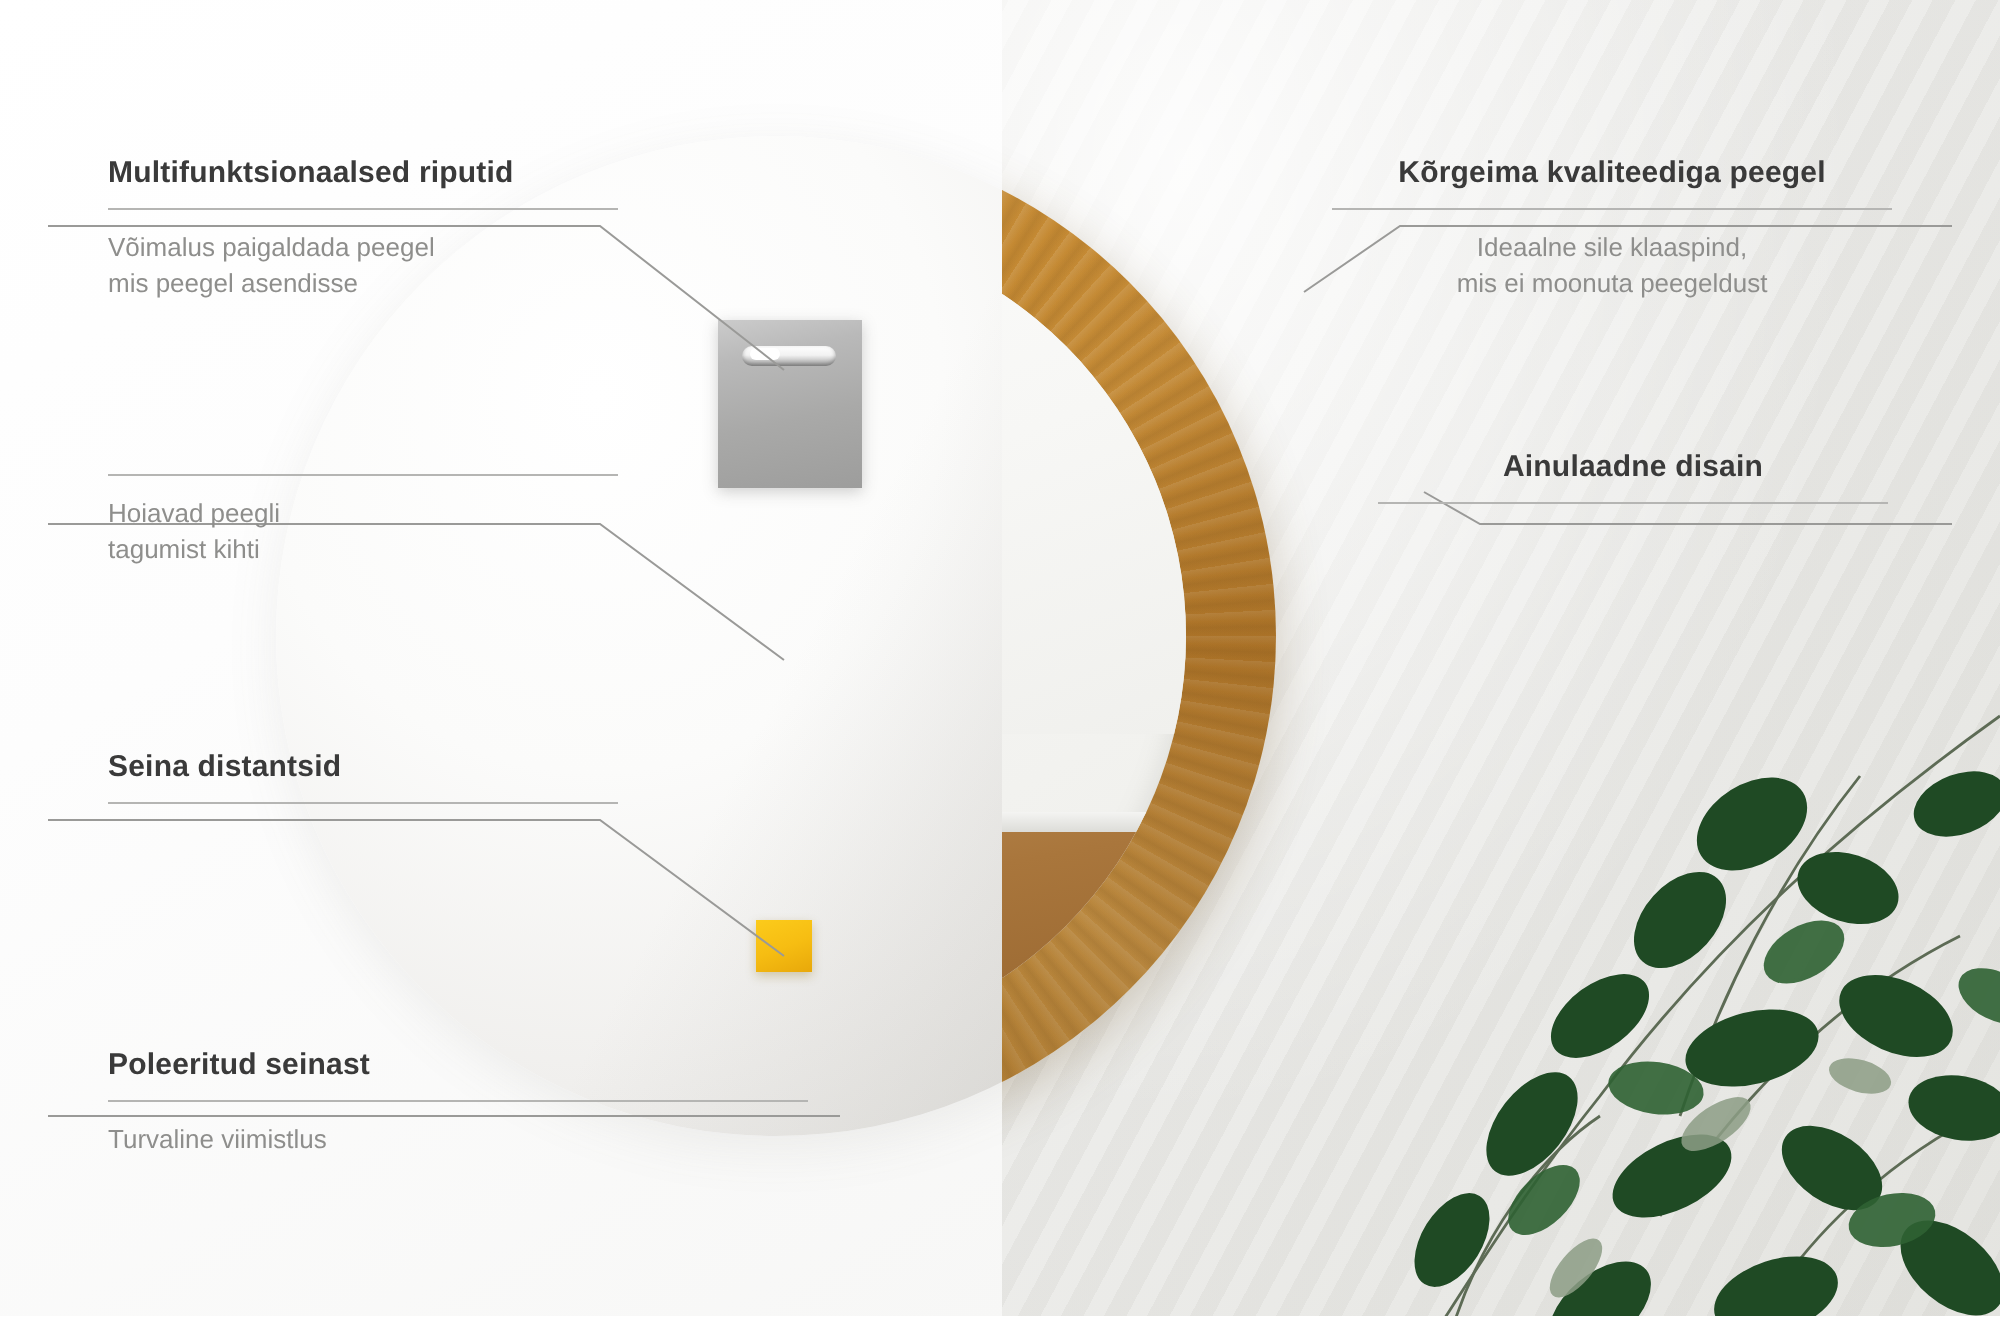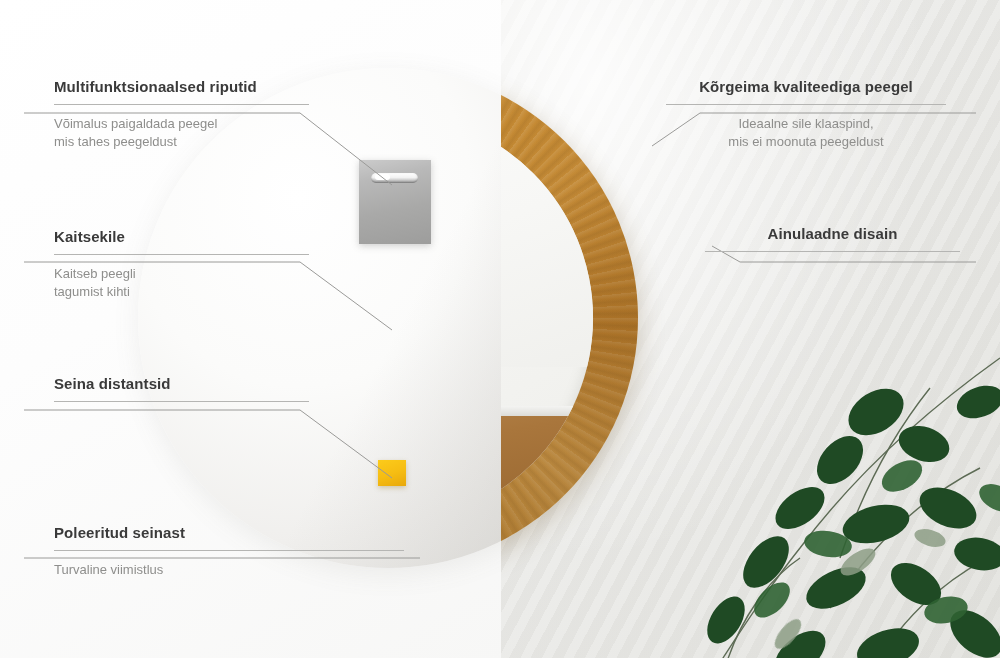--- a/index.html
+++ b/index.html
@@ -131,21 +131,21 @@
   .callout .desc{
     font-size:13px;line-height:1.38;color:#8e8e8c;white-space:pre-line;font-weight:400;
   }
   .callout.right .title,.callout.right .desc{text-align:center;}
 
   .c1{left:54px;top:78px;width:255px;}
   .c2{left:54px;top:228px;width:255px;}
   .c3{left:54px;top:375px;width:255px;}
   .c4{left:54px;top:524px;width:350px;}
   .c5{right:54px;top:78px;width:280px;}
-  .c6{right:40px;top:225px;width:255px;}
+  .c6{right:56px;top:225px;width:255px;}
 
   
   .lines{position:absolute;left:0;top:0;width:1000px;height:666px;pointer-events:none;}
   .lines svg{display:block;}
 </style>
 </head>
 <body>
 
 <div id="stage">
 
@@ -226,27 +226,26 @@
       <path d="M24 558 H420"></path>
       <path d="M976 113 H700 L652 146"></path>
       <path d="M976 262 H740 L712 246"></path>
     </svg>
   </div>
 
   <div class="callout c1">
     <div class="title">Multifunktsionaalsed riputid</div>
     <div class="rule"></div>
     <div class="desc">Võimalus paigaldada peegel
-mis tahes peegeldust</div>
+mis peegel asendisse</div>
   </div>
 
   <div class="callout c2">
-    <div class="title">Kaitsekile</div>
-    <div class="rule"></div>
-    <div class="desc">Kaitseb peegli
+    <div class="rule"></div>
+    <div class="desc">Hoiavad peegli
 tagumist kihti</div>
   </div>
 
   <div class="callout c3">
     <div class="title">Seina distantsid</div>
     <div class="rule"></div>
   </div>
 
   <div class="callout c4">
     <div class="title">Poleeritud seinast</div>

